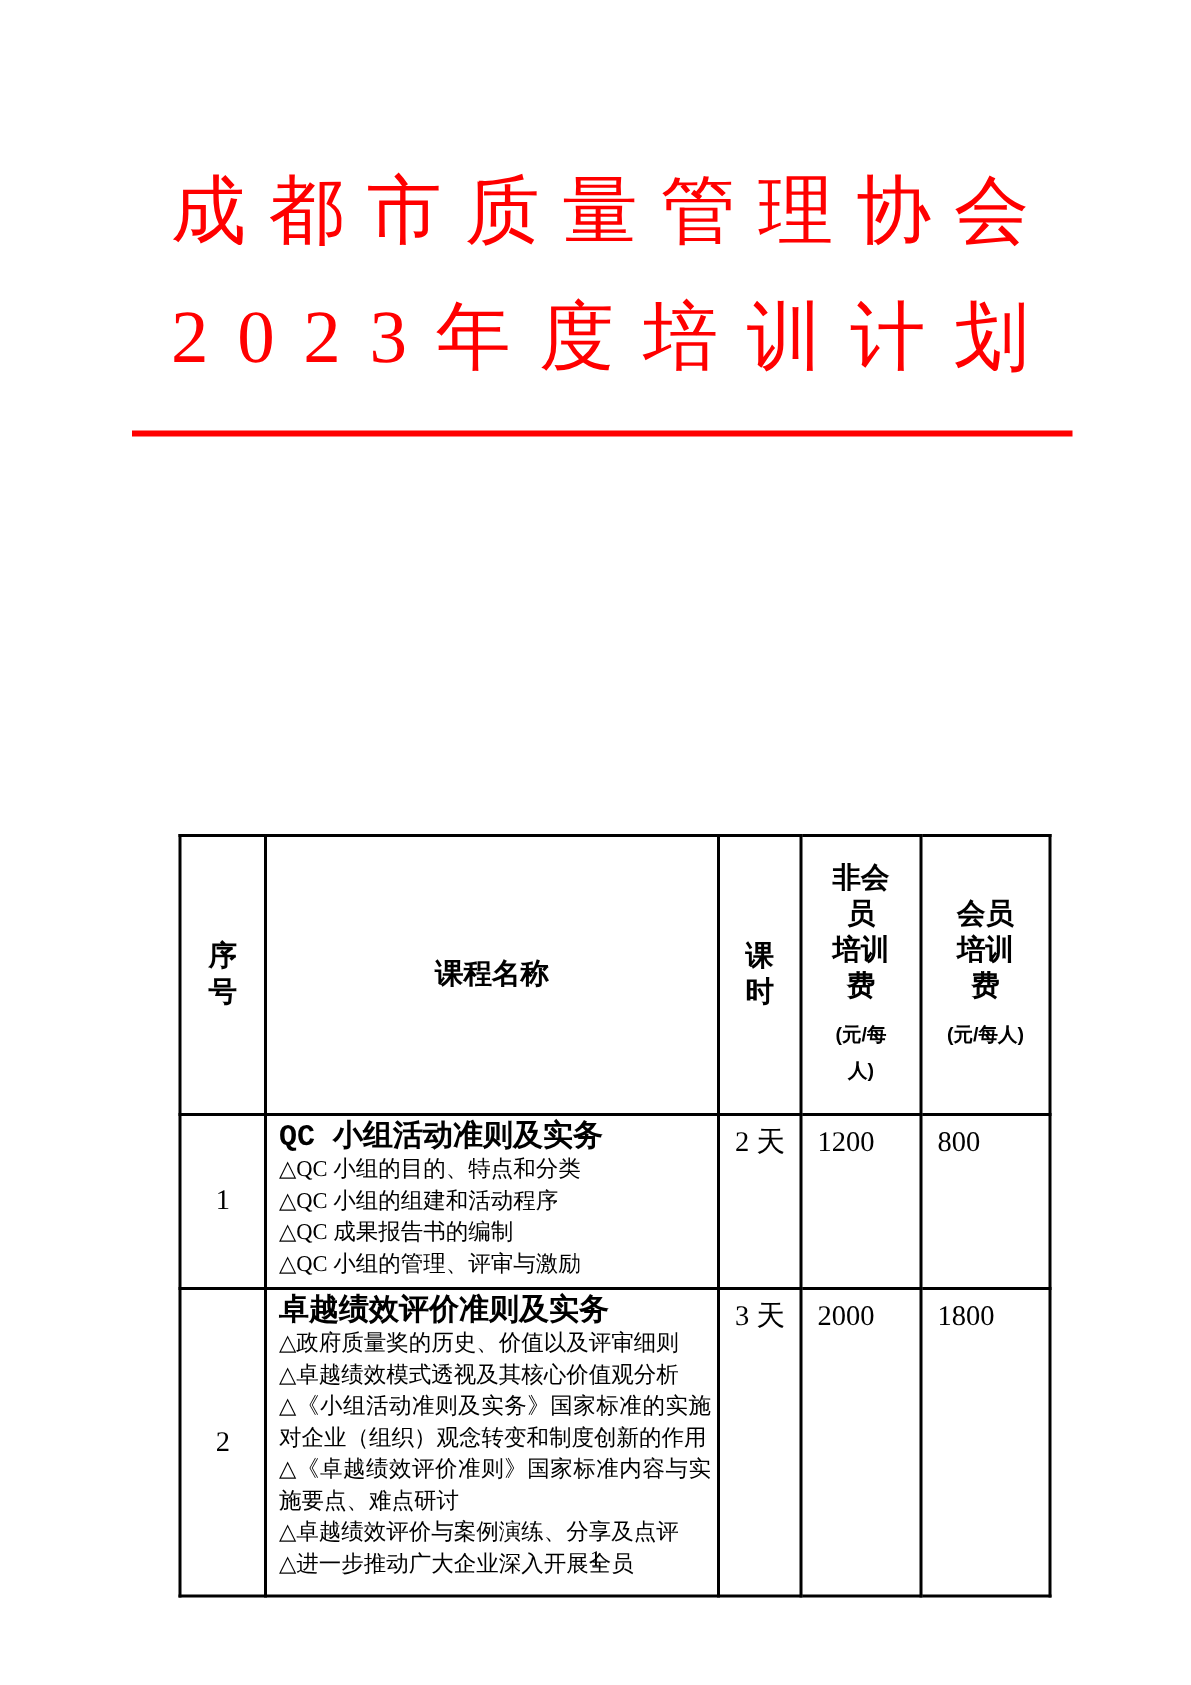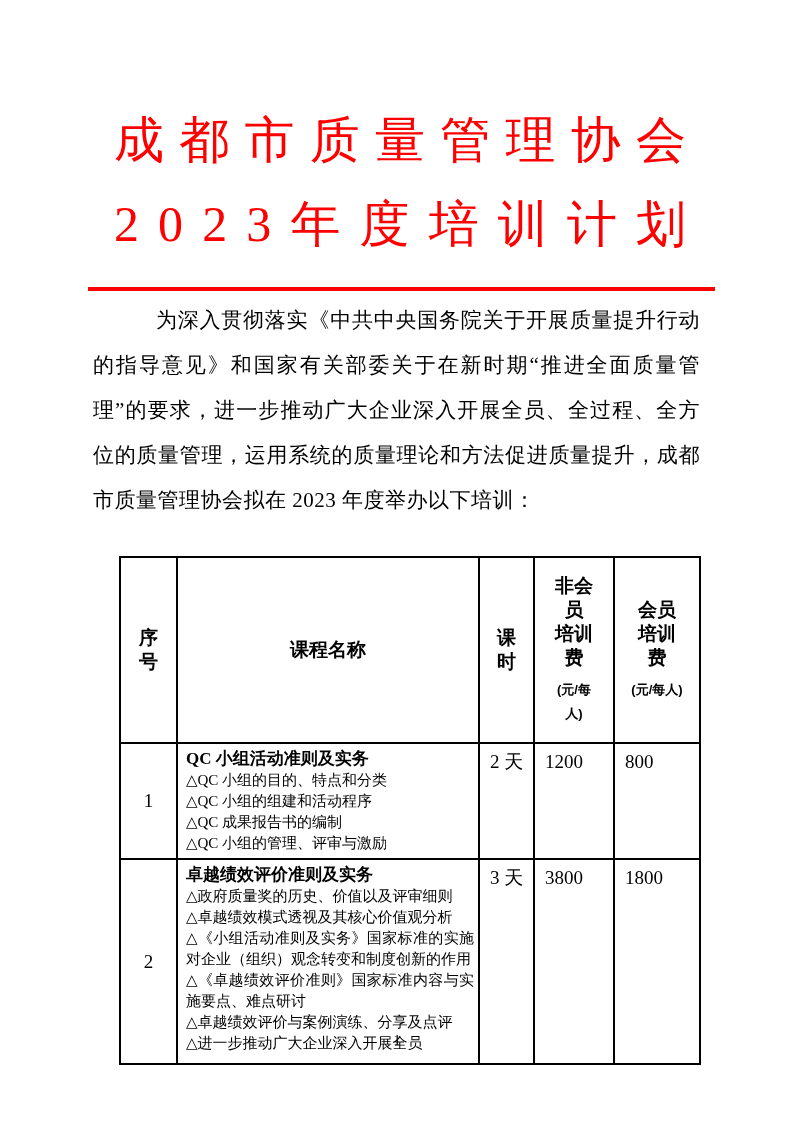--- a/index.html
+++ b/index.html
@@ -85,23 +85,23 @@
   td.index-cell {
     vertical-align: middle;
     text-align: center;
     font-size: 19px;
   }
   td.course-cell {
     vertical-align: top;
     padding: 4px 4px 4px 8px;
   }
   .course-title {
-    font-family: Liberation Serif, serif;
+    font-family: Liberation Mono, monospace;
     font-weight: 700;
-    font-size: 17px;
+    font-size: 20px;
     line-height: 22px;
   }
   .topic {
     font-size: 15px;
     line-height: 21px;
     text-align: justify;
   }
   td.value-cell {
     vertical-align: top;
     padding: 6px 2px 0 10px;
@@ -147,21 +147,20 @@
         <span>度</span>
         <span>培</span>
         <span>训</span>
         <span>计</span>
         <span>划</span>
       </div>
   </div>
 
   <div class="red-divider"></div>
 
-  <div class="intro">为深入贯彻落实《中共中央国务院关于开展质量提升行动的指导意见》和国家有关部委关于在新时期“推进全面质量管理”的要求，进一步推动广大企业深入开展全员、全过程、全方位的质量管理，运用系统的质量理论和方法促进质量提升，成都市质量管理协会拟在 2023 年度举办以下培训：</div>
 
   <table class="course-table">
     <colgroup>
       <col style="width:57px">
       <col style="width:302px">
       <col style="width:55px">
       <col style="width:80px">
       <col style="width:86px">
     </colgroup>
     <thead>
@@ -200,21 +199,21 @@
         <td class="course-cell">
           <div class="course-title">卓越绩效评价准则及实务</div>
           <div class="topic">△政府质量奖的历史、价值以及评审细则</div>
           <div class="topic">△卓越绩效模式透视及其核心价值观分析</div>
           <div class="topic">△《小组活动准则及实务》国家标准的实施对企业（组织）观念转变和制度创新的作用</div>
           <div class="topic">△《卓越绩效评价准则》国家标准内容与实施要点、难点研讨</div>
           <div class="topic">△卓越绩效评价与案例演练、分享及点评</div>
           <div class="topic">△进一步推动广大企业深入开展全员</div>
         </td>
         <td class="value-cell">3 天</td>
-        <td class="value-cell">3800</td>
+        <td class="value-cell">2000</td>
         <td class="value-cell">1800</td>
       </tr>
     </tbody>
   </table>
 
   <div class="page-number">1</div>
 
 </div>
 
 </body></html>

